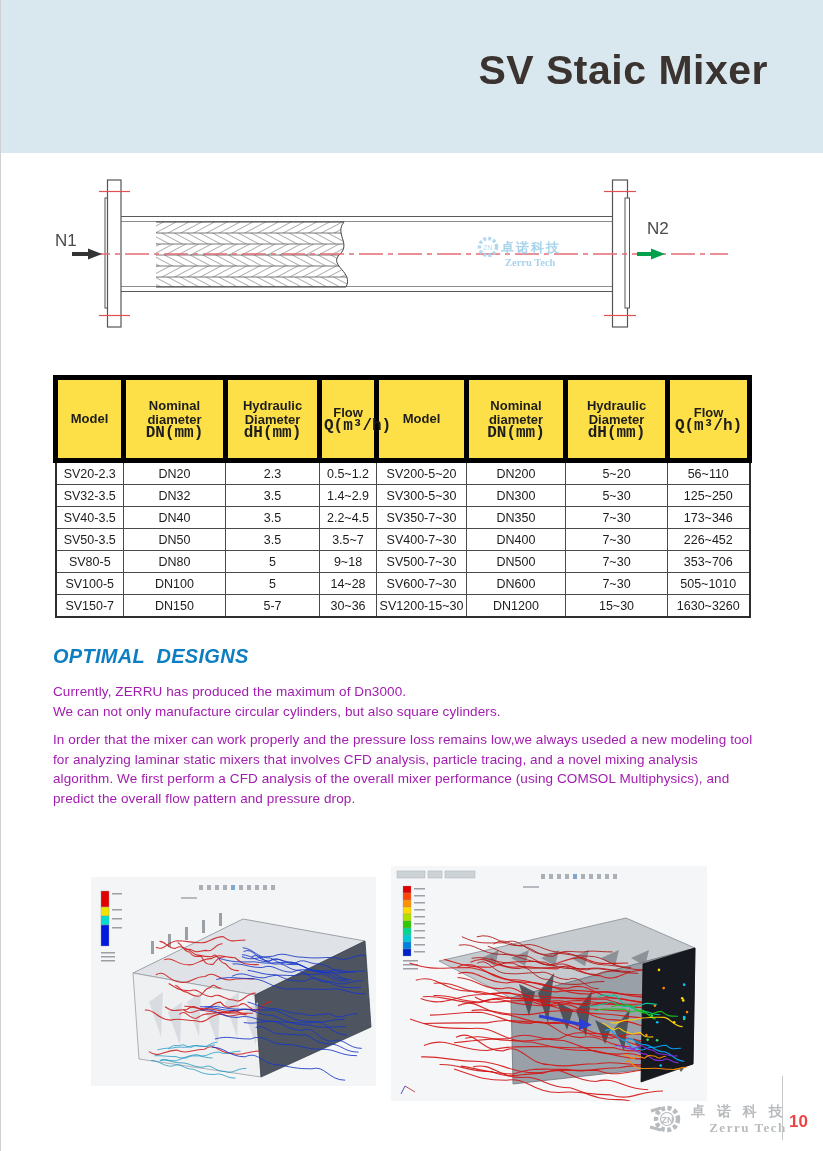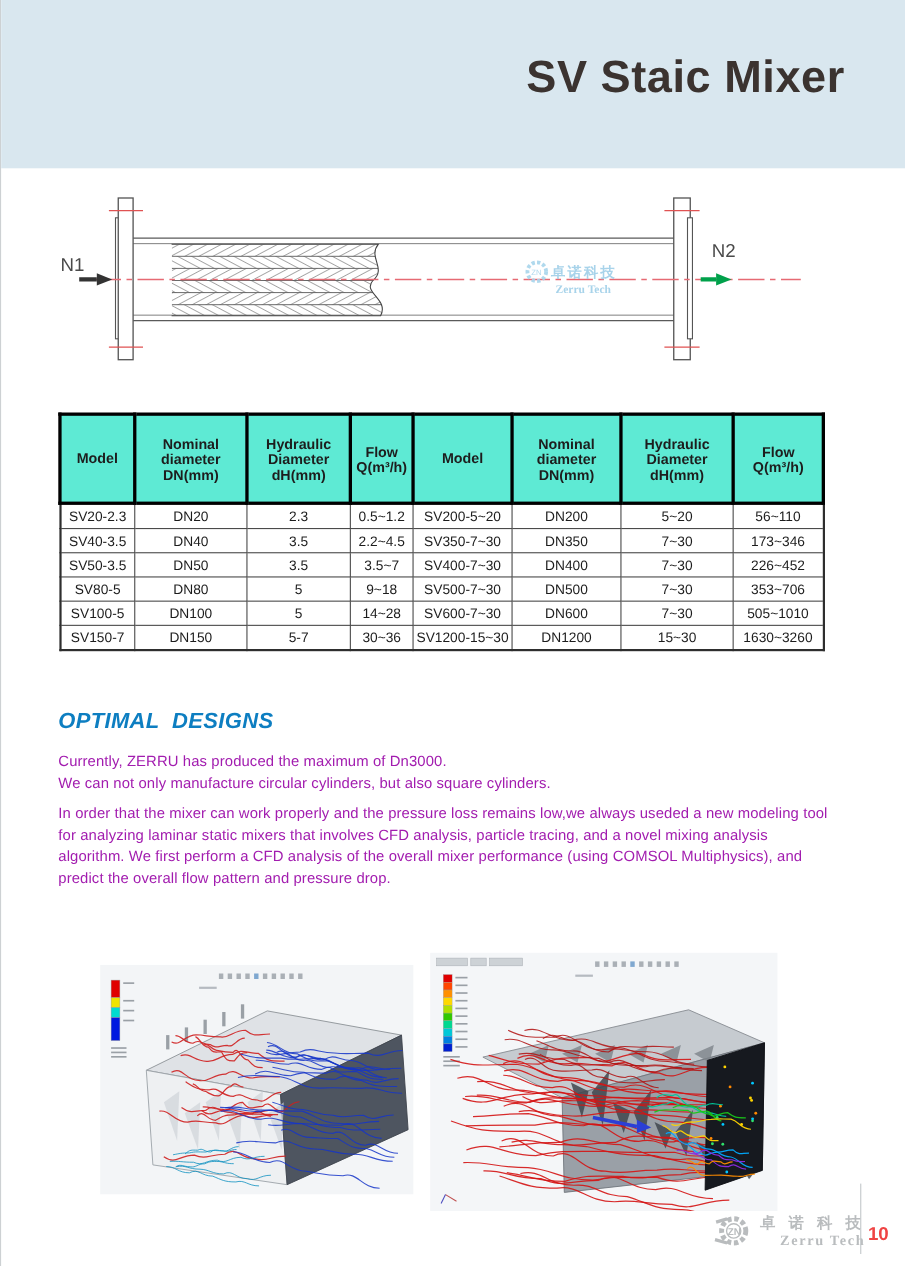--- a/index.html
+++ b/index.html
@@ -6,23 +6,23 @@
   .page{position:relative;width:823px;height:1151px;background:#ffffff;overflow:hidden;
         font-family:"Liberation Sans",sans-serif;border-left:1px solid #cdd1d3;margin:0 auto;}
   
   .band{position:absolute;left:0;top:0;width:823px;height:153px;background:#d9e7ef;}
   .title{position:absolute;top:47px;right:56px;font-size:41px;font-weight:700;color:#3b3330;letter-spacing:.5px;}
   
   .draw-svg{position:absolute;left:35px;top:160px;}
   
   .table-wrap{position:absolute;left:52px;top:375px;}
   table.spec{border-collapse:collapse;table-layout:fixed;width:694px;border:2px solid #2e2e2e;}
-  table.spec th{background:#5eead4;border:3px solid #000000;height:42px;padding:18px 2px;color:#1d1d1d;}
+  table.spec th{background:#fde047;border:5px solid #000000;height:42px;padding:18px 2px;color:#1d1d1d;}
   table.spec th .t{font-size:13px;font-weight:700;line-height:14px;}
-  table.spec th .s{font-size:13px;font-weight:700;line-height:13px;}
+  table.spec th .s{font-size:16px;font-weight:700;line-height:13px;font-family:Liberation Mono, monospace;}
   table.spec td{border:1px solid #4a4a4a;height:21px;text-align:center;font-size:12.5px;color:#1c1c1c;padding:0 1px;}
   
   .opt-heading{position:absolute;left:52px;top:645px;font-size:20px;font-weight:700;font-style:italic;
                color:#0d7ec1;white-space:pre;letter-spacing:.3px;}
   .para{position:absolute;left:52px;color:#a21caf;font-size:13.5px;line-height:19.5px;letter-spacing:.1px;}
   .para1{top:682px;width:710px;}
   .para2{top:730px;width:700px;}
   
   .fig{position:absolute;}
   .fig1{left:90px;top:877px;}
@@ -168,20 +168,30 @@
       <tbody>
           <tr>
             <td>SV20-2.3</td>
             <td>DN20</td>
             <td>2.3</td>
             <td>0.5~1.2</td>
             <td>SV200-5~20</td>
             <td>DN200</td>
             <td>5~20</td>
             <td>56~110</td>
+          </tr>
+          <tr>
+            <td>SV32-3.5</td>
+            <td>DN32</td>
+            <td>3.5</td>
+            <td>1.4~2.9</td>
+            <td>SV300-5~30</td>
+            <td>DN300</td>
+            <td>5~30</td>
+            <td>125~250</td>
           </tr>
           <tr>
             <td>SV40-3.5</td>
             <td>DN40</td>
             <td>3.5</td>
             <td>2.2~4.5</td>
             <td>SV350-7~30</td>
             <td>DN350</td>
             <td>7~30</td>
             <td>173~346</td>

